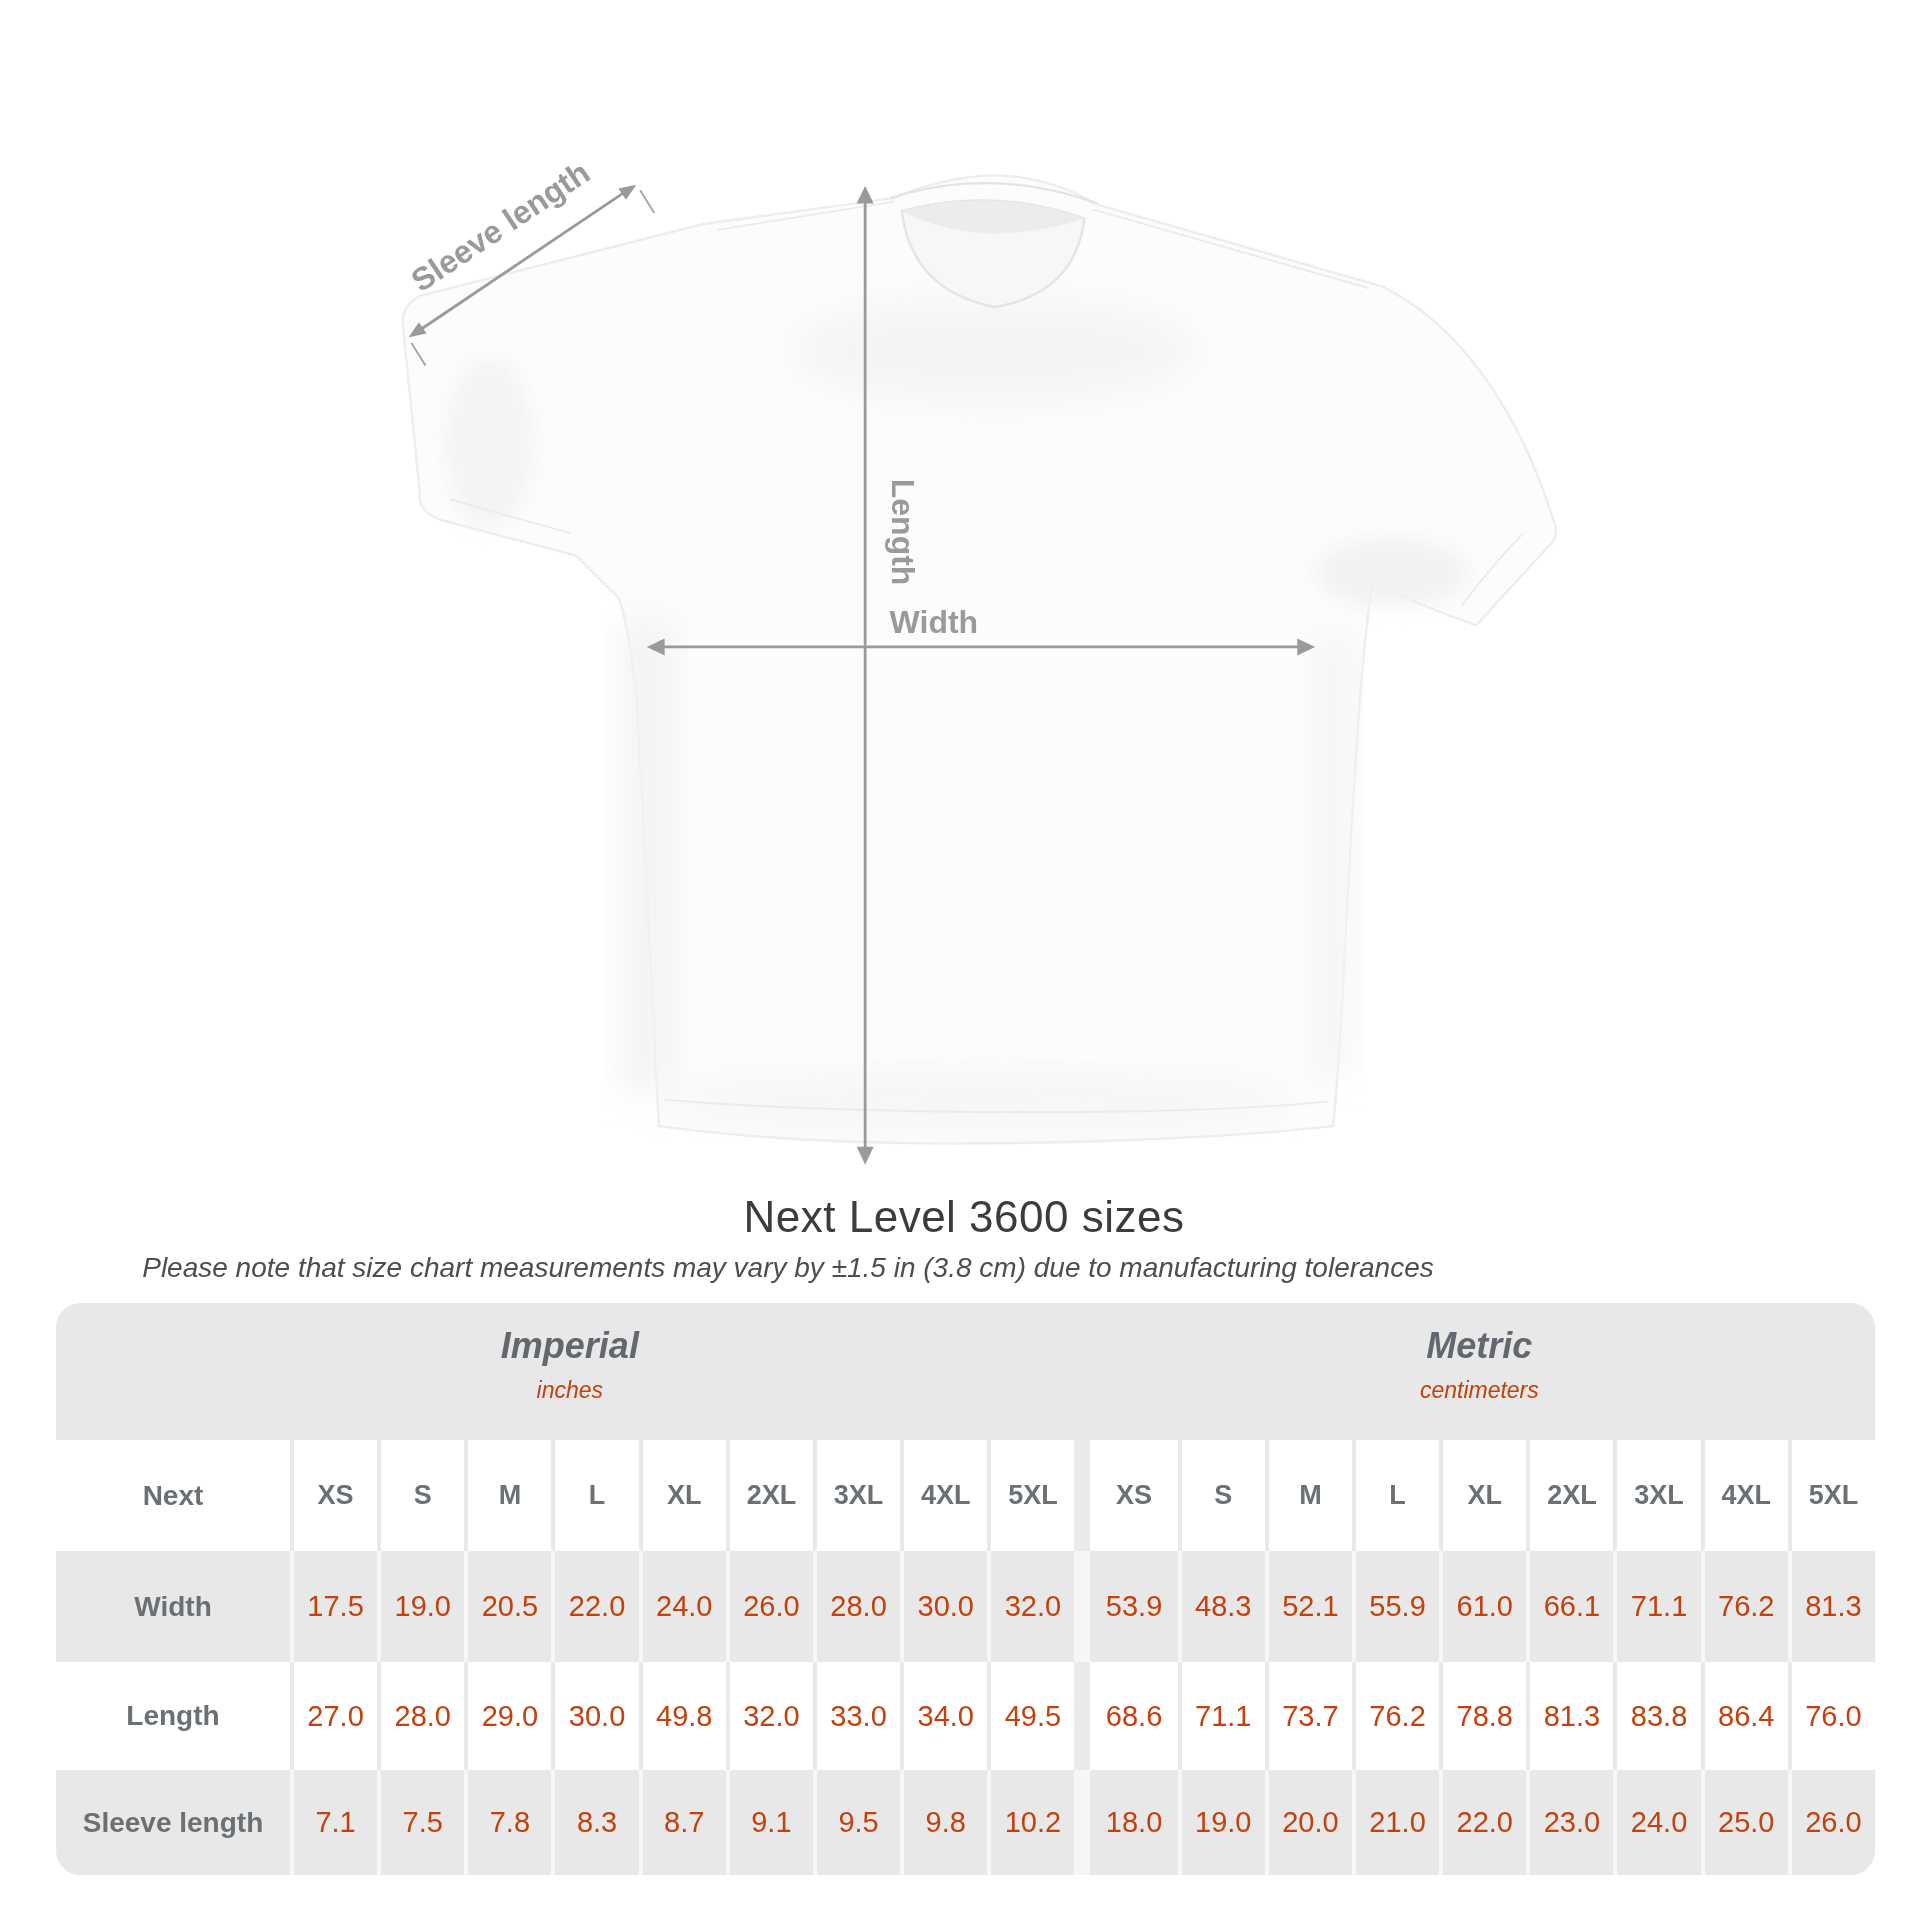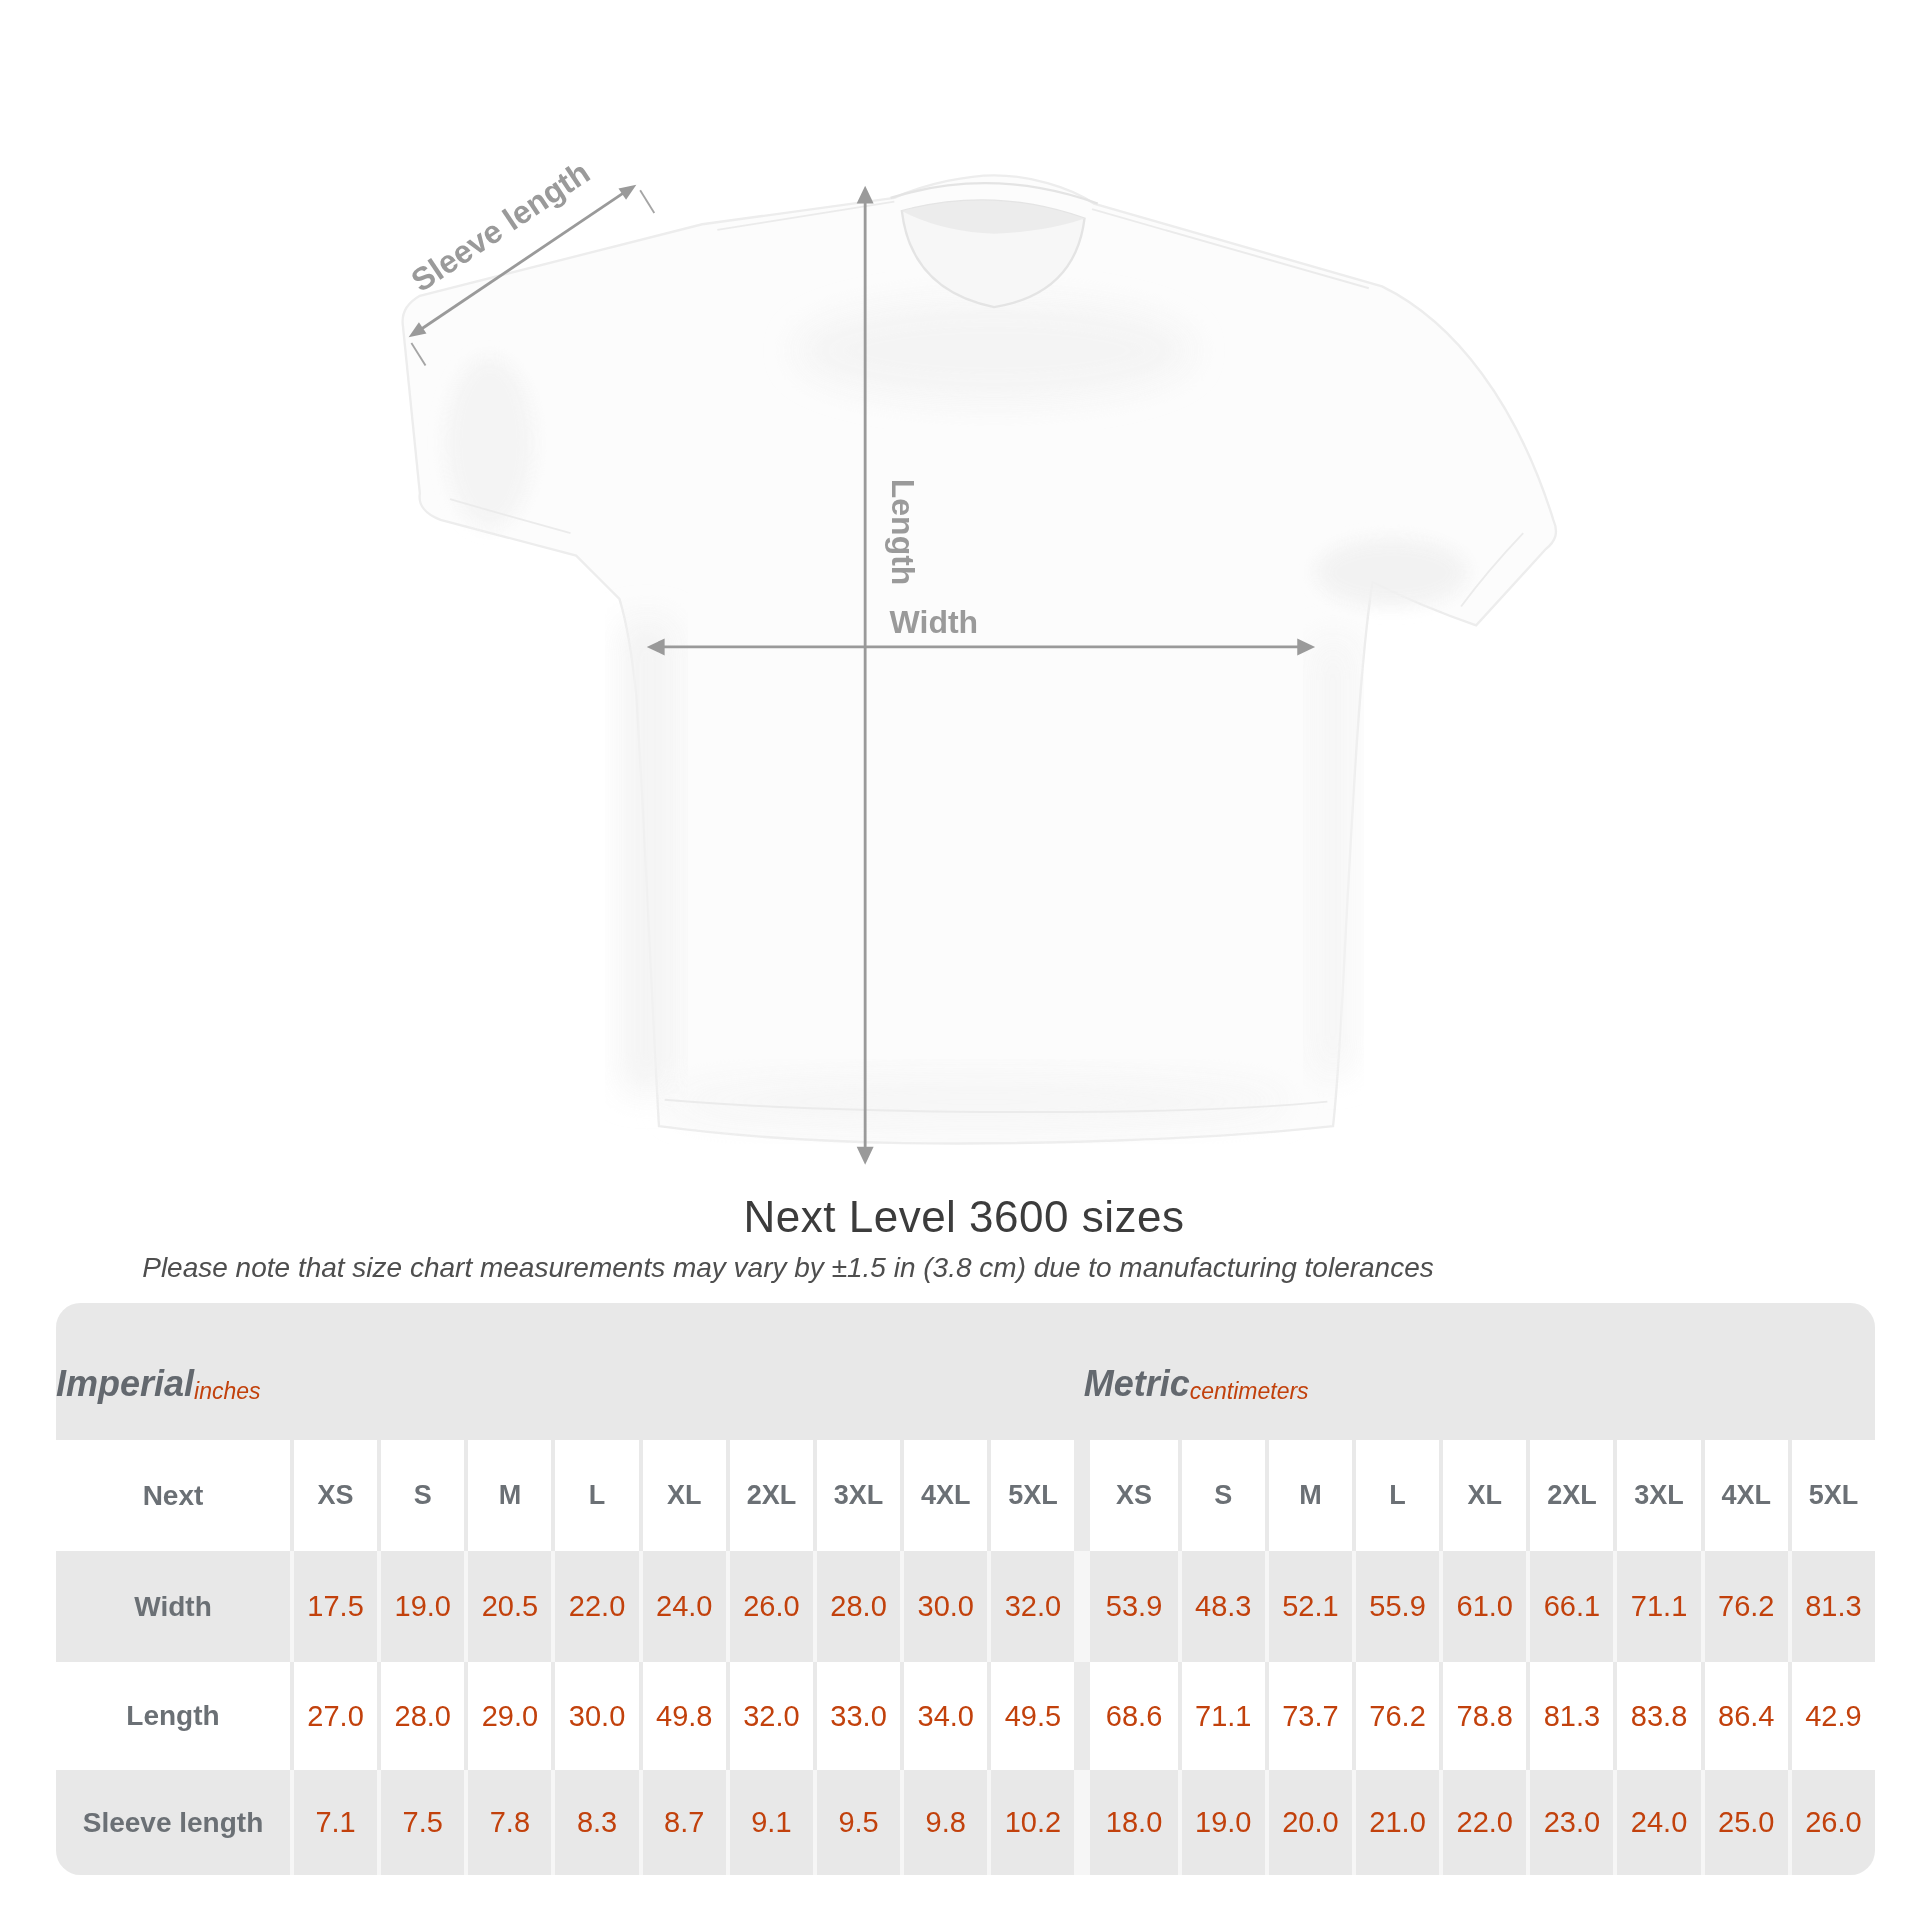--- a/index.html
+++ b/index.html
@@ -14,21 +14,21 @@
                font-size:44px;font-weight:normal;color:#3c3c3c;letter-spacing:0.5px;}
   #chart-subtitle{position:absolute;left:0;top:1252px;width:1576px;text-align:center;
                font-size:28px;font-style:italic;color:#4e4e4e;}
 
   
   #size-table{position:absolute;left:56px;top:1303px;width:1819px;
               display:grid;
               grid-template-columns:234px repeat(9,1fr) 16px repeat(9,1fr);
               grid-template-rows:137px 111px 111px 108px 105px;}
   .band{grid-column:1/-1;background:#e8e8e8;border-radius:24.5px 24.5px 0 0;display:flex;}
-  .band .half{display:flex;align-items:center;justify-content:flex-start;
+  .band .half{display:flex;flex-direction:column;align-items:center;justify-content:flex-start;
               padding-top:24.5px;}
   .band .half.left{width:56.5%;}
   .band .half.right{flex:1;}
   .uname{font-size:36px;font-weight:bold;font-style:italic;color:#63686e;line-height:1;}
   .usub{font-size:23px;font-style:italic;color:#c2410c;margin-top:15px;line-height:1;}
 
   .c{display:flex;align-items:center;justify-content:center;box-sizing:border-box;}
   .w{background:#ffffff;}
   .g{background:#e8e8e8;}
   .sp-w{background:#eaeaea;}
@@ -198,21 +198,21 @@
       <div class="c w val sep">49.5</div>
       <div class="c sp-w"></div>
       <div class="c w val">68.6</div>
       <div class="c w val sep">71.1</div>
       <div class="c w val sep">73.7</div>
       <div class="c w val sep">76.2</div>
       <div class="c w val sep">78.8</div>
       <div class="c w val sep">81.3</div>
       <div class="c w val sep">83.8</div>
       <div class="c w val sep">86.4</div>
-      <div class="c w val sep">42.9</div>
+      <div class="c w val sep">76.0</div>
       <div class="c g lab rbl">Sleeve length</div>
       <div class="c g val sep">7.1</div>
       <div class="c g val sep">7.5</div>
       <div class="c g val sep">7.8</div>
       <div class="c g val sep">8.3</div>
       <div class="c g val sep">8.7</div>
       <div class="c g val sep">9.1</div>
       <div class="c g val sep">9.5</div>
       <div class="c g val sep">9.8</div>
       <div class="c g val sep">10.2</div>

